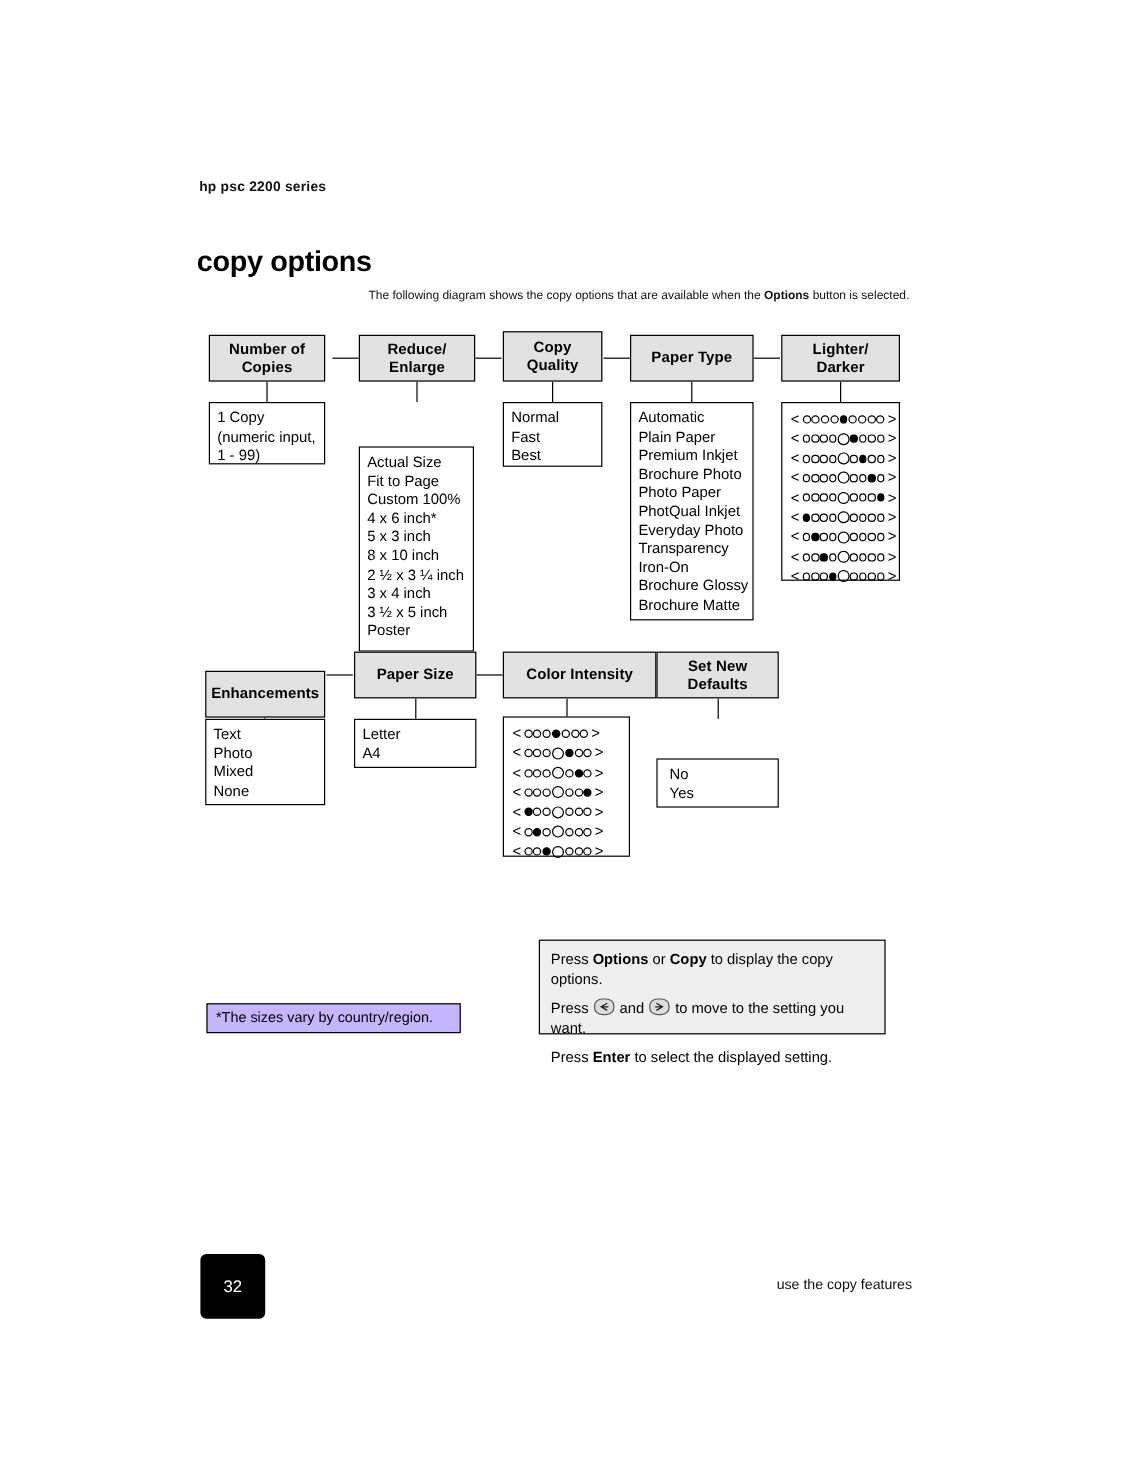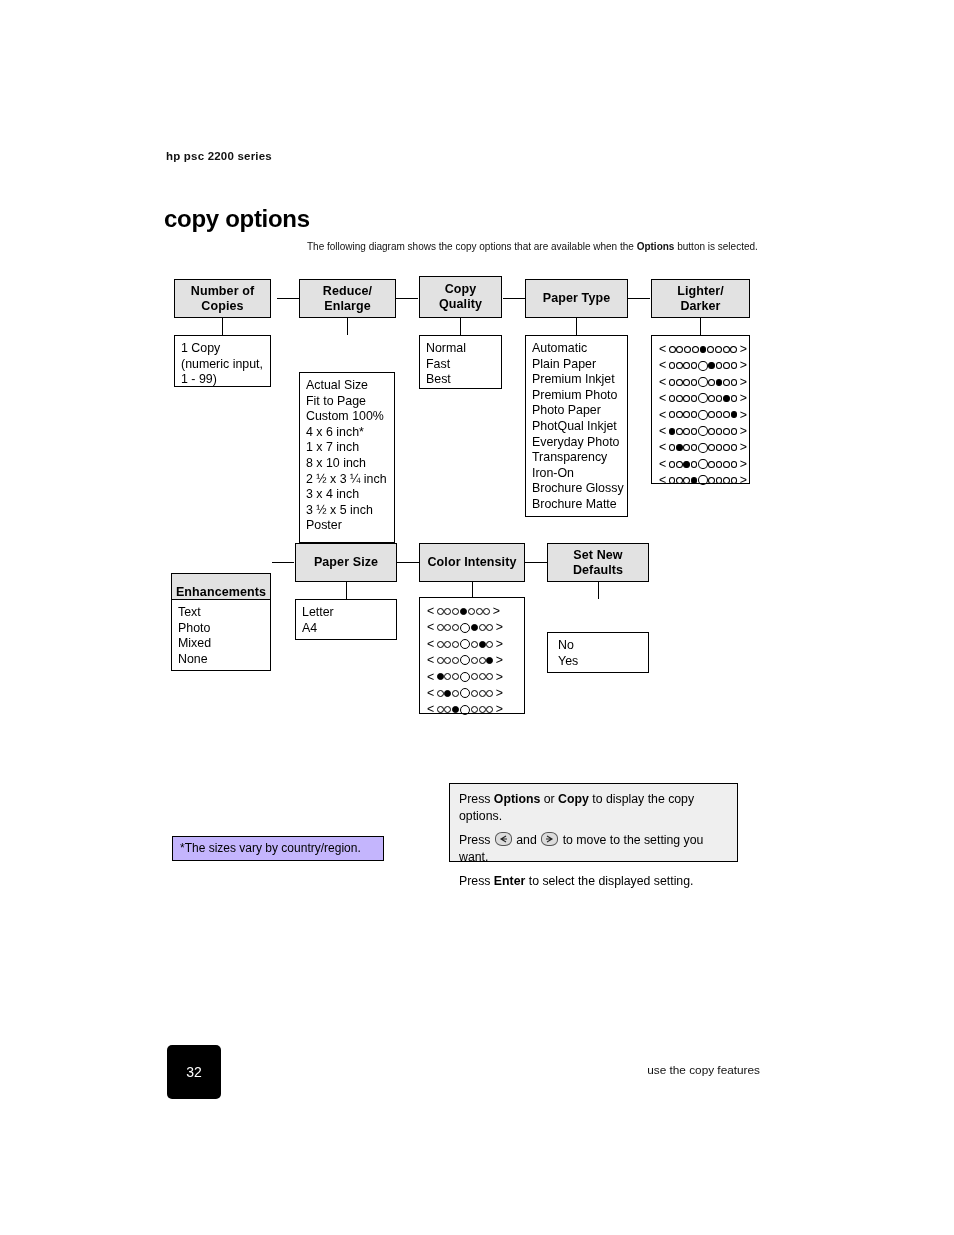--- a/index.html
+++ b/index.html
@@ -208,21 +208,21 @@
   <span class="hdr-text">
     <span>Reduce/</span><br>
     <span>Enlarge</span>
   </span>
 </div>
 <div class="node list" style="left:299px; top:335px; width:96px; height:171px;margin-top:37px;">
   <div class="row">Actual Size</div>
   <div class="row">Fit to Page</div>
   <div class="row">Custom 100%</div>
   <div class="row">4 x 6 inch*</div>
-  <div class="row">1 x 7 inch</div>
+  <div class="row">5 x 3 inch</div>
   <div class="row">8 x 10 inch</div>
   <div class="row">2 ½ x 3 ¼ inch</div>
   <div class="row">3 x 4 inch</div>
   <div class="row">3 ½ x 5 inch</div>
   <div class="row">Poster</div>
 </div>
 
 <div class="node header" style="left:419px; top:276px; width:83px; height:42px;">
   <span class="hdr-text">
     <span>Copy</span><br>
@@ -235,21 +235,21 @@
   <div class="row">Best</div>
 </div>
 
 <div class="node header" style="left:525px; top:279px; width:103px; height:39px;">
   <span class="hdr-text">Paper Type</span>
 </div>
 <div class="node list" style="left:525px; top:335px; width:103px; height:182px;">
   <div class="row">Automatic</div>
   <div class="row">Plain Paper</div>
   <div class="row">Premium Inkjet</div>
-  <div class="row">Premium Photo</div>
+  <div class="row">Brochure Photo</div>
   <div class="row">Photo Paper</div>
   <div class="row">PhotQual Inkjet</div>
   <div class="row">Everyday Photo</div>
   <div class="row">Transparency</div>
   <div class="row">Iron-On</div>
   <div class="row">Brochure Glossy</div>
   <div class="row">Brochure Matte</div>
 </div>
 
 <div class="node header" style="left:651px; top:279px; width:99px; height:39px;">
@@ -380,39 +380,39 @@
 
 <div class="hline" style="left:272px; top:562px; width:22px;"></div>
 <div class="hline" style="left:397px; top:562px; width:22px;"></div>
 <div class="hline" style="left:525px; top:562px; width:22px;"></div>
 
 <div class="vline" style="left:220px; top:582px; height:17px;"></div>
 <div class="vline" style="left:346px; top:582px; height:17px;"></div>
 <div class="vline" style="left:472px; top:582px; height:17px;"></div>
 <div class="vline" style="left:598px; top:582px; height:17px;"></div>
 
-<div class="node header" style="left:171px; top:573px; width:100px; height:39px;text-align:center;">
+<div class="node header" style="left:171px; top:559px; width:100px; height:39px;text-align:center;">
   <span class="hdr-text">Enhancements</span>
 </div>
 <div class="node list" style="left:171px; top:599px; width:100px; height:72px;">
   <div class="row">Text</div>
   <div class="row">Photo</div>
   <div class="row">Mixed</div>
   <div class="row">None</div>
 </div>
 
 <div class="node header" style="left:295px; top:543px; width:102px; height:39px;">
   <span class="hdr-text">Paper Size</span>
 </div>
 <div class="node list" style="left:295px; top:599px; width:102px; height:41px;">
   <div class="row">Letter</div>
   <div class="row">A4</div>
 </div>
 
-<div class="node header" style="left:419px; top:543px; width:106px; height:39px;">
+<div class="node header" style="left:419px; top:543px; width:128px; height:39px;">
   <span class="hdr-text">Color Intensity</span>
 </div>
 <div class="node list" style="left:419px; top:597px; width:106px; height:117px; padding-left:5px;" id="scale-color-intensity">
     <div class="scale-row">
       <span class="chev">&lt;</span>
       <span class="dot"></span>
       <span class="dot"></span>
       <span class="dot"></span>
       <span class="dot filled"></span>
       <span class="dot"></span>

